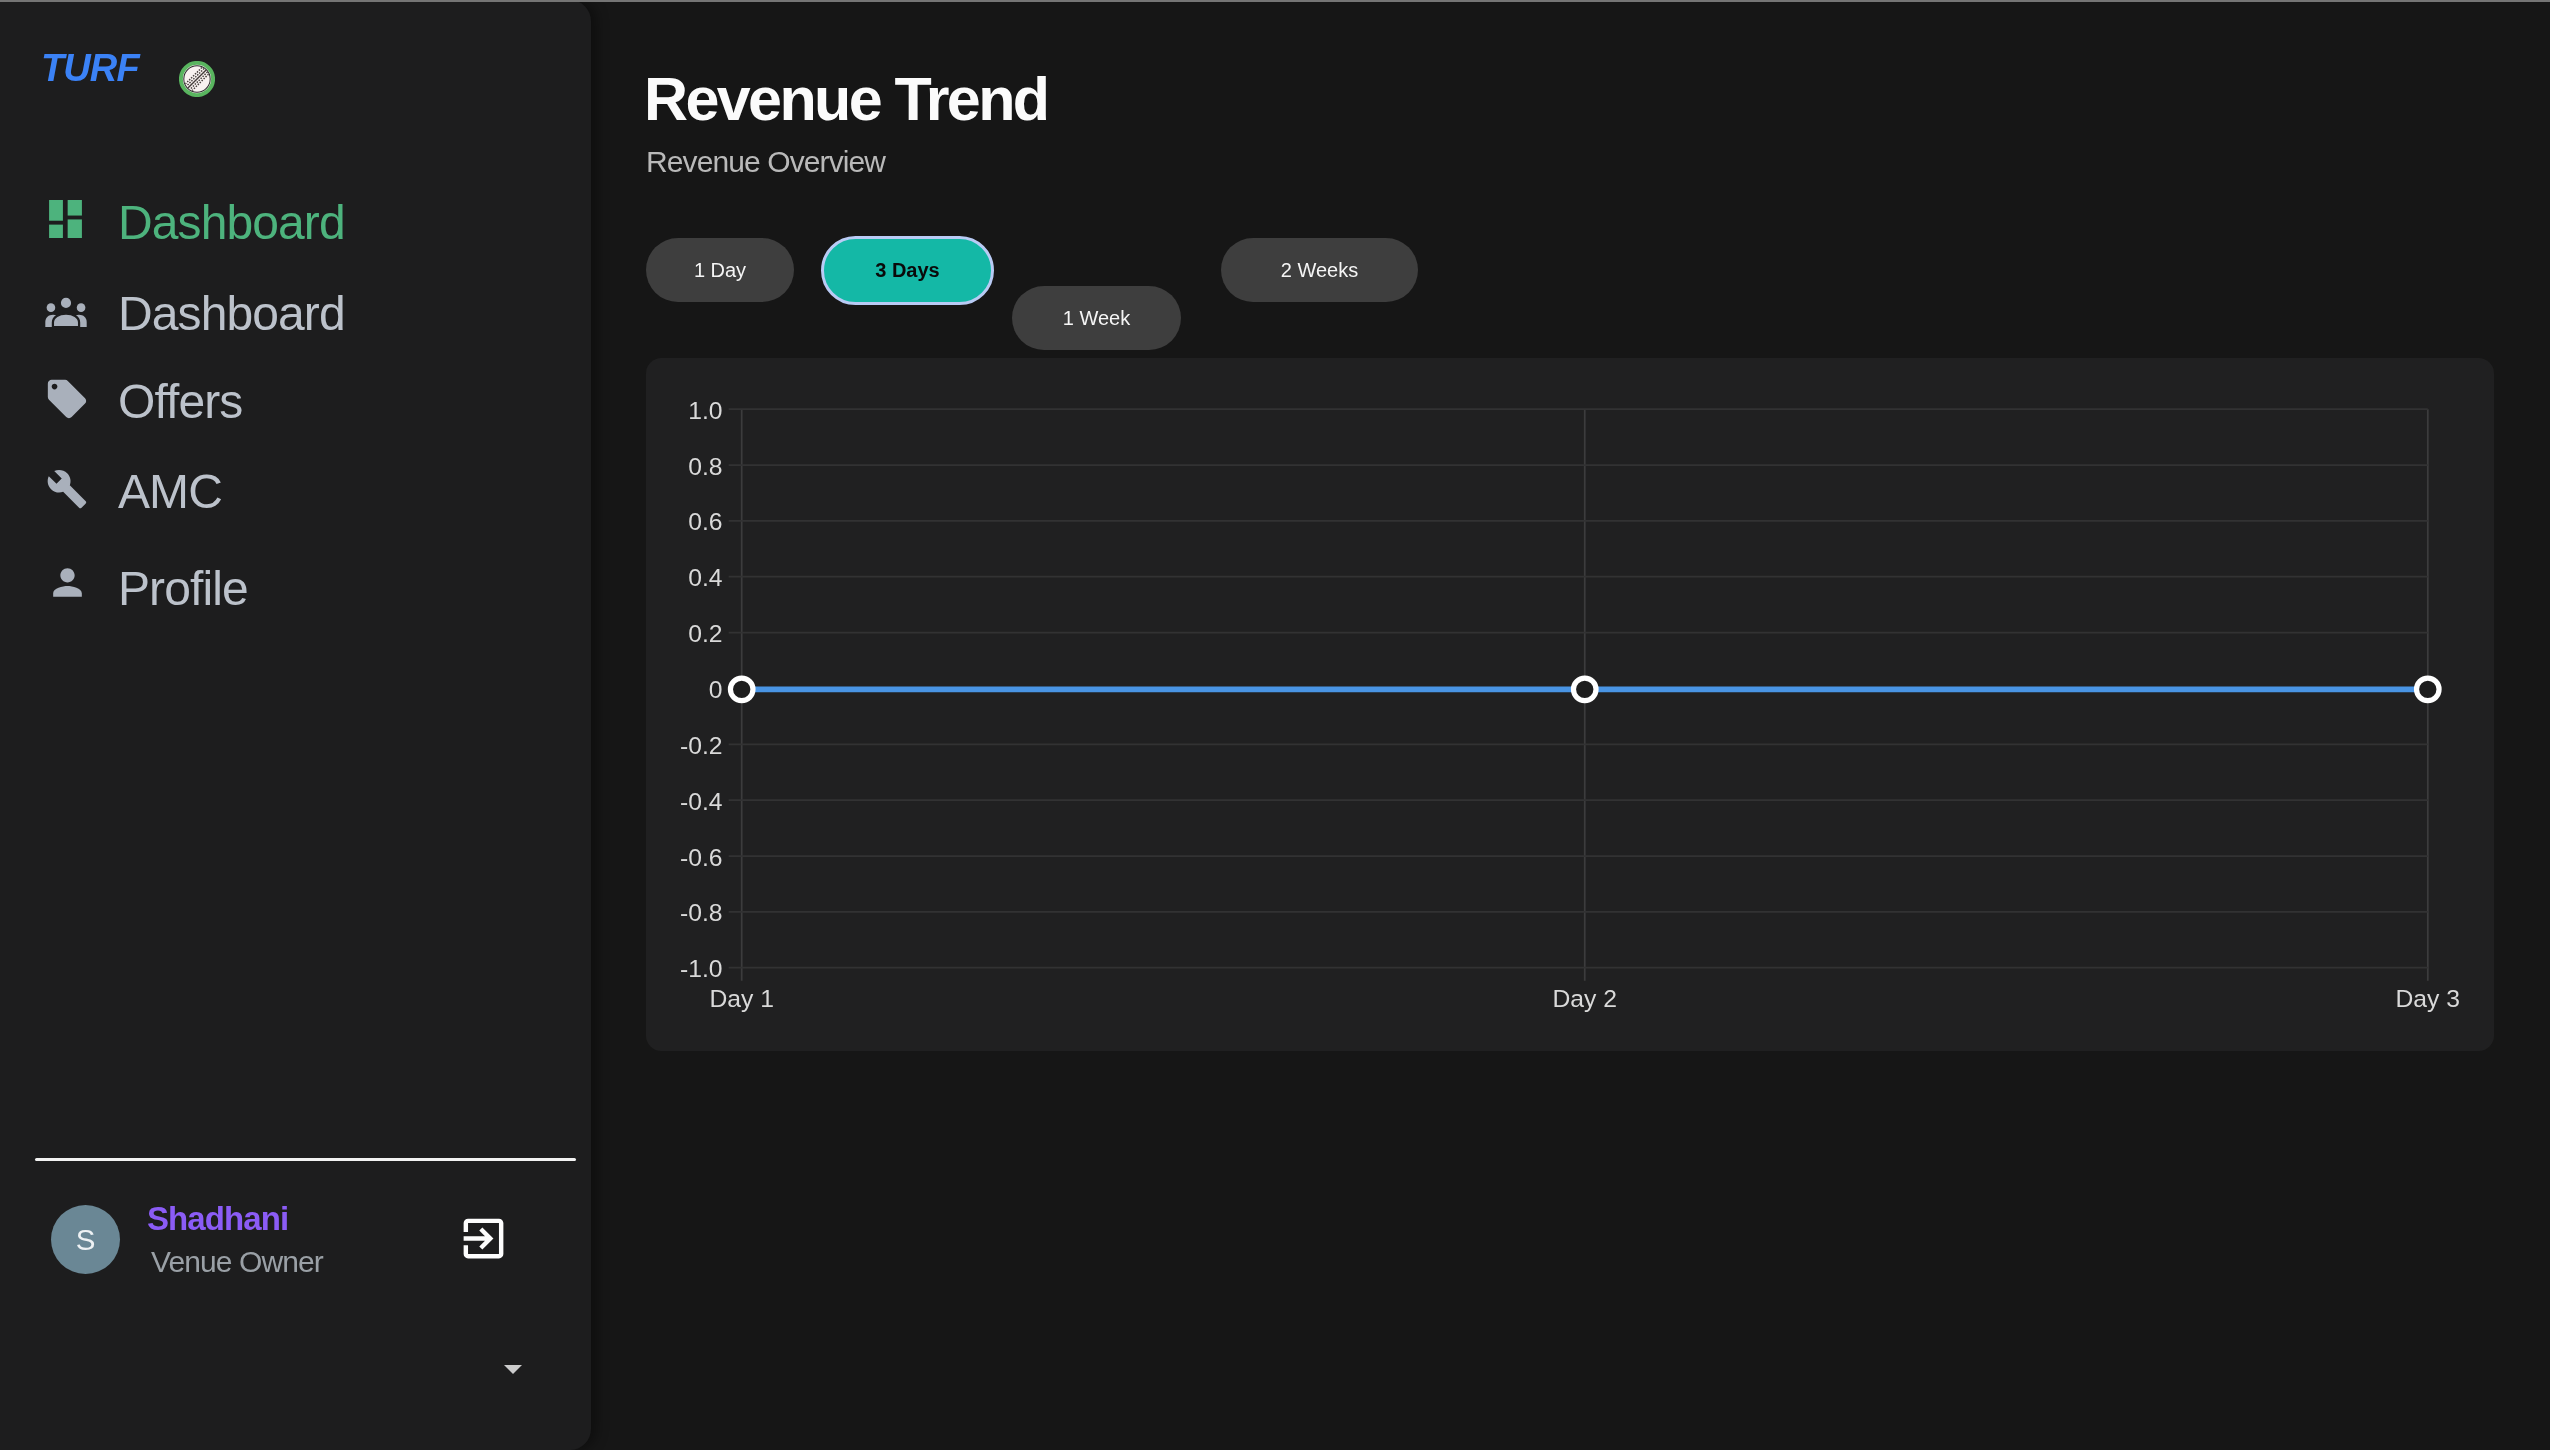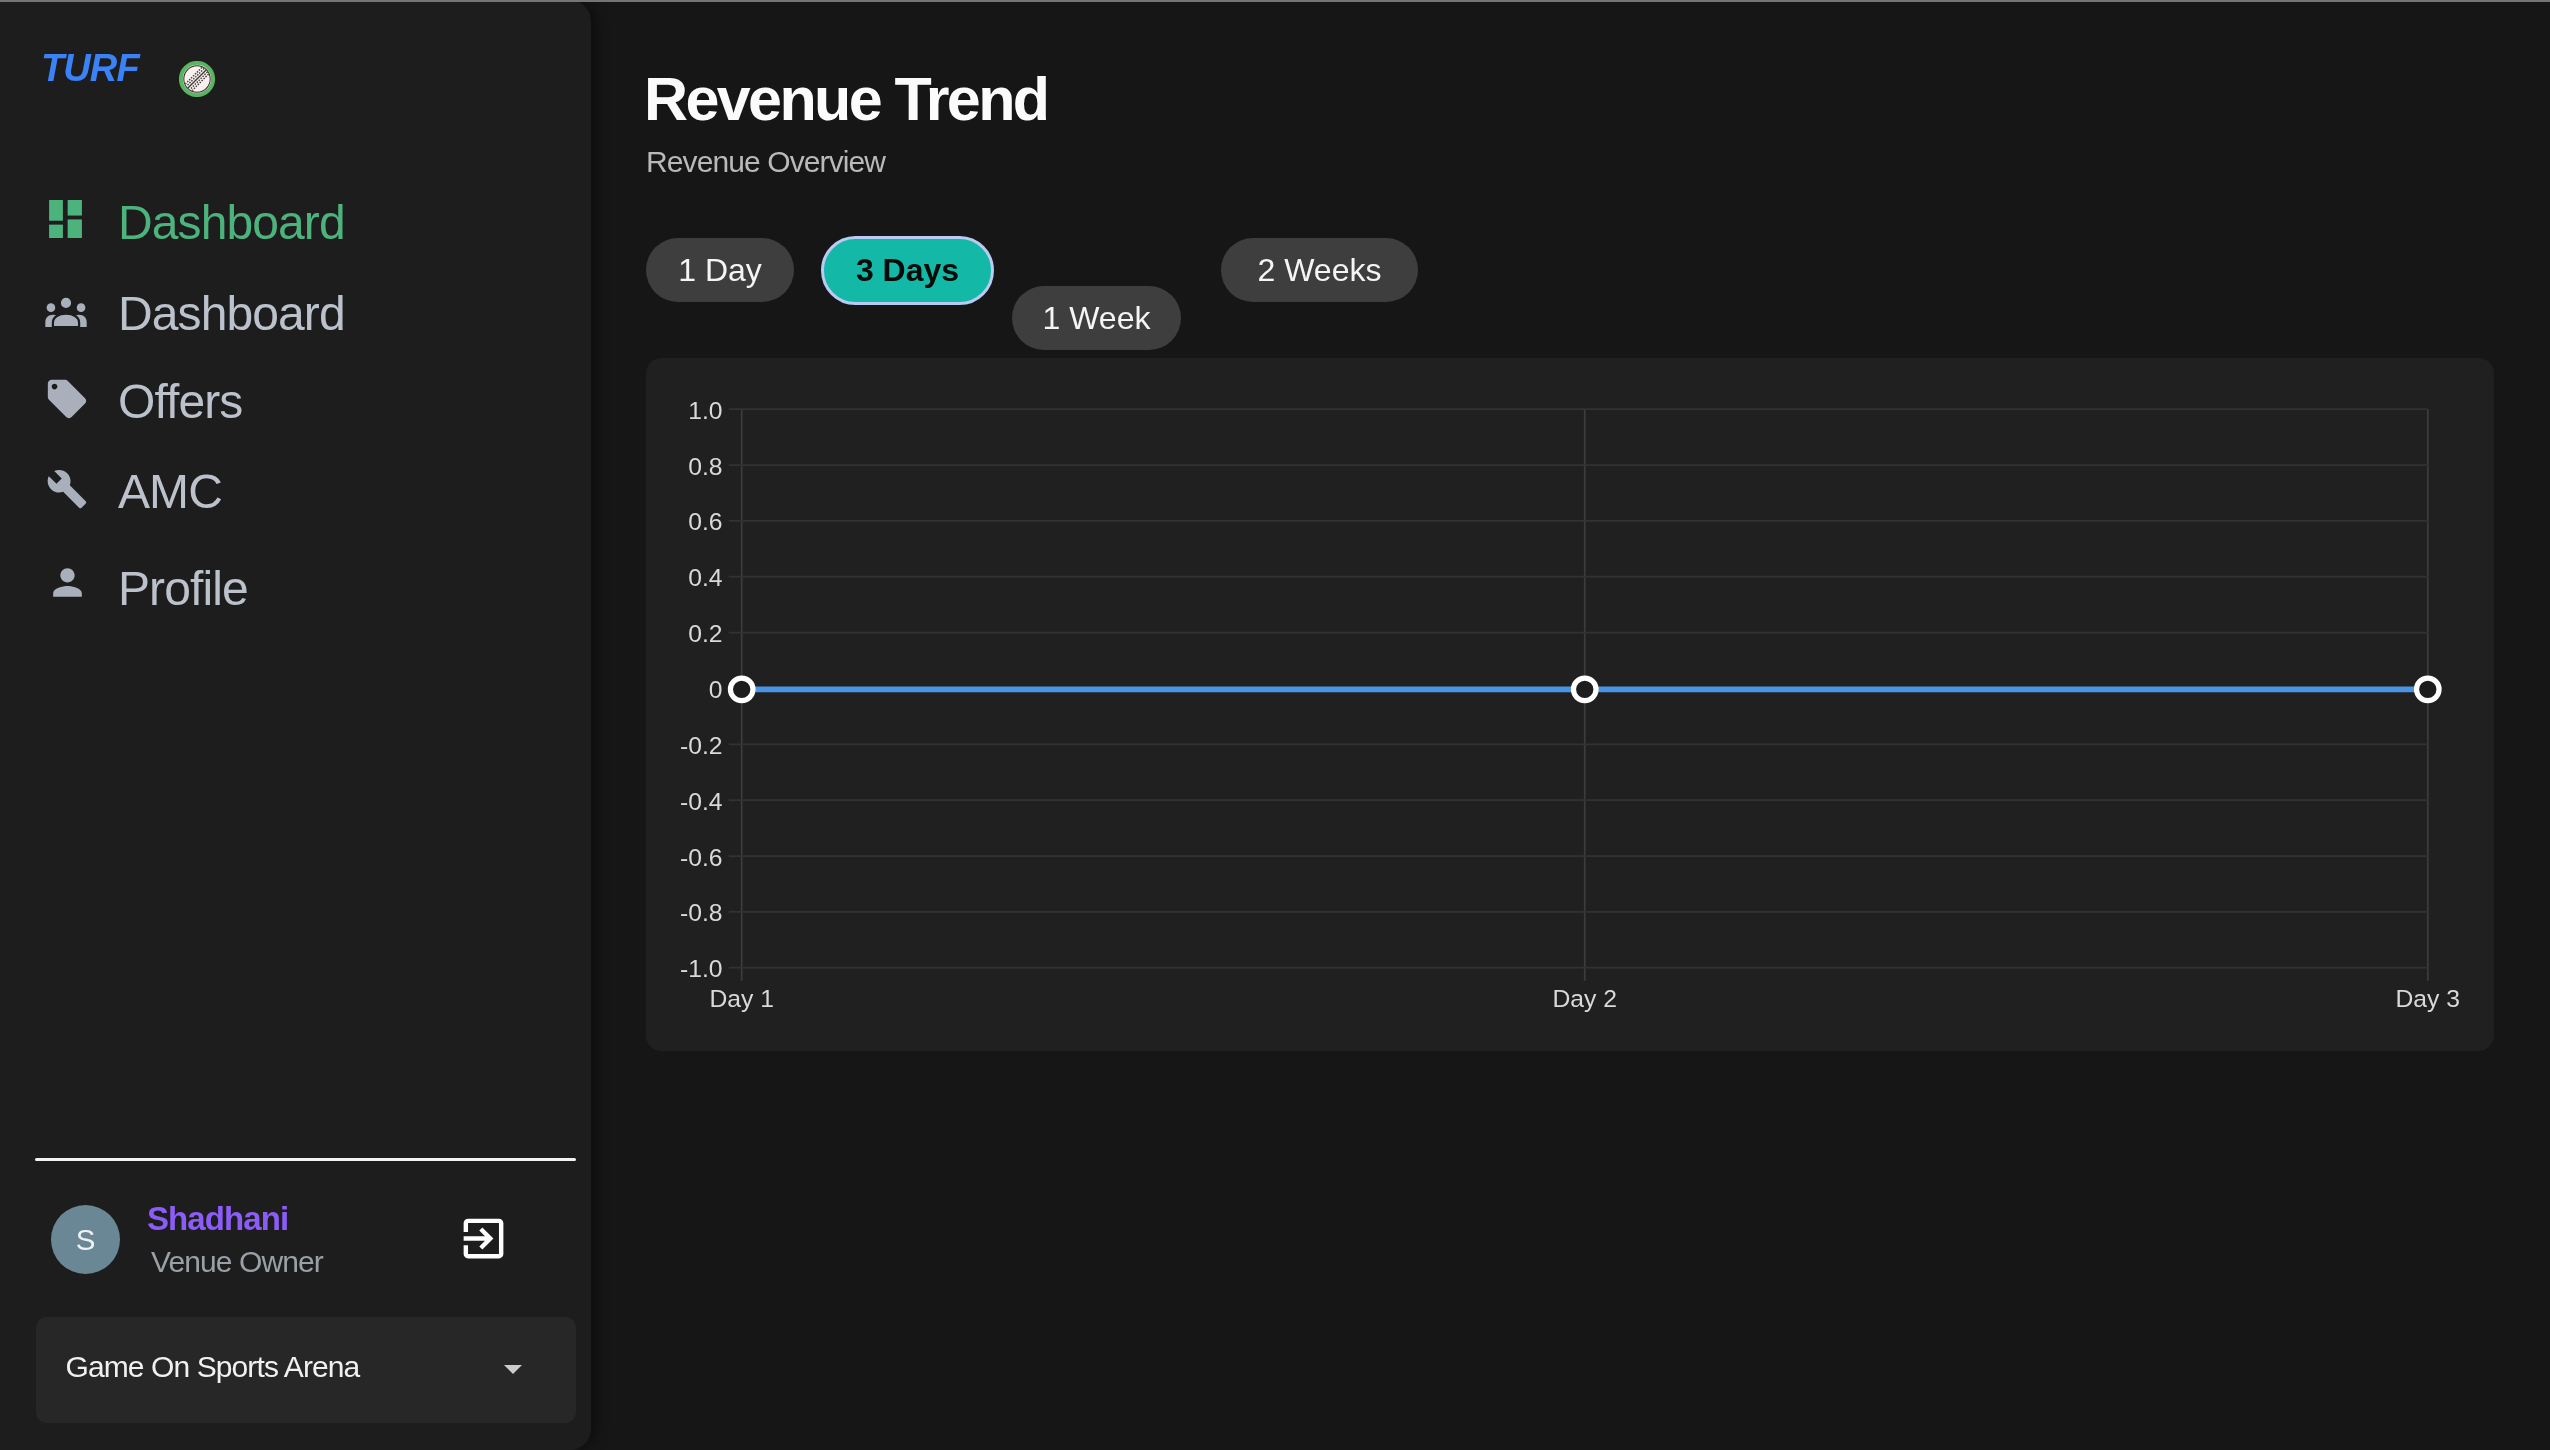--- a/index.html
+++ b/index.html
@@ -35,21 +35,21 @@
   .select {
     position:absolute; left:36px; top:1317px; width:540px; height:106px;
     background:#272728; border-radius:10.4px;
   }
   .select .stext { position:absolute; left:29.5px; top:-2.6px; line-height:106px; font-size:30px; letter-spacing:-0.9px; color:#f1f1f1; }
 
   .h1 { position:absolute; left:644px; top:69px; font-size:61px; letter-spacing:-2.6px; font-weight:bold; color:#fbfbfb; line-height:1; }
   .sub { position:absolute; left:646px; top:147px; font-size:30px; letter-spacing:-0.9px; color:#b9b9b9; line-height:1; }
 
   .chip { position:absolute; top:238px; height:64px; border-radius:32px; background:#3e3e3e;
-    color:#f5f5f5; font-size:32px; text-align:center; line-height:64px; }
+    color:#f5f5f5; font-size:20px; text-align:center; line-height:64px; }
   .chip.sel { top:236px; height:69px; border-radius:35px; background:#14b8a6; border:3.5px solid #b9cbf5;
     color:#0a0a0a; font-weight:bold; line-height:62px; }
 
   .card { position:absolute; left:646px; top:358px; width:1848px; height:693px; background:#202021; border-radius:15.6px; }
 </style>
 </head>
 <body>
   <div class="sidebar">
     <div class="logo-word">TURF</div>
     <svg class="logo-ball" width="36" height="36" viewBox="0 0 42 42">
@@ -101,23 +101,20 @@
     </svg>
     <div class="nav-txt" style="top:565px;text-align:center;">Profile</div>
 
     <div class="divider"></div>
     <div class="avatar">S</div>
     <div class="uname">Shadhani</div>
     <div class="urole">Venue Owner</div>
     <svg class="exit" width="53" height="53" viewBox="0 0 24 24" fill="#fdfdfd">
       <path d="M10.09 15.59L11.5 17l5-5-5-5-1.41 1.41L12.67 11H3v2h9.67l-2.58 2.59zM19 3H5c-1.11 0-2 .9-2 2v4h2V5h14v14H5v-4H3v4c0 1.1.89 2 2 2h14c1.1 0 2-.9 2-2V5c0-1.1-.9-2-2-2z"></path>
     </svg>
-    <div class="select">
-      <div class="stext">Game On Sports Arena</div>
-    </div>
     <div style="position:absolute; left:504px; top:1365px; width:0; height:0; border-left:9.5px solid transparent; border-right:9.5px solid transparent; border-top:9.5px solid #cccccc;"></div>
   </div>
 
   <div class="h1">Revenue Trend</div>
   <div class="sub">Revenue Overview</div>
 
   <div class="chip" style="left:646px; width:148px;">1 Day</div>
   <div class="chip sel" style="left:821px; width:173px;">3 Days</div>
   <div class="chip" style="left:1012px; width:169px;margin-top:48px;">1 Week</div>
   <div class="chip" style="left:1221px; width:197px;">2 Weeks</div>

